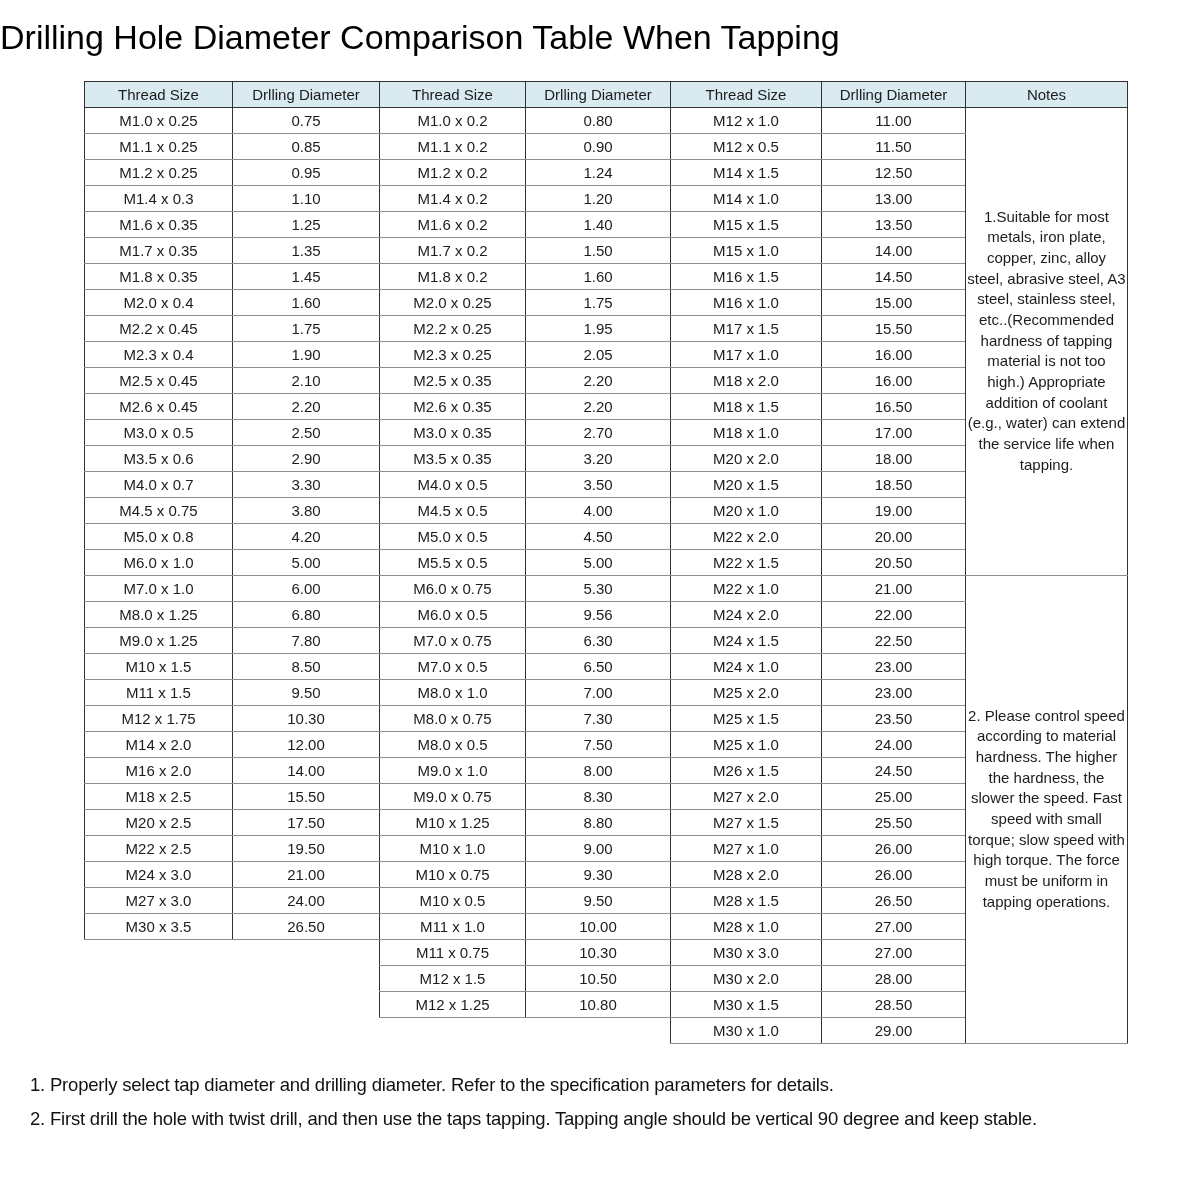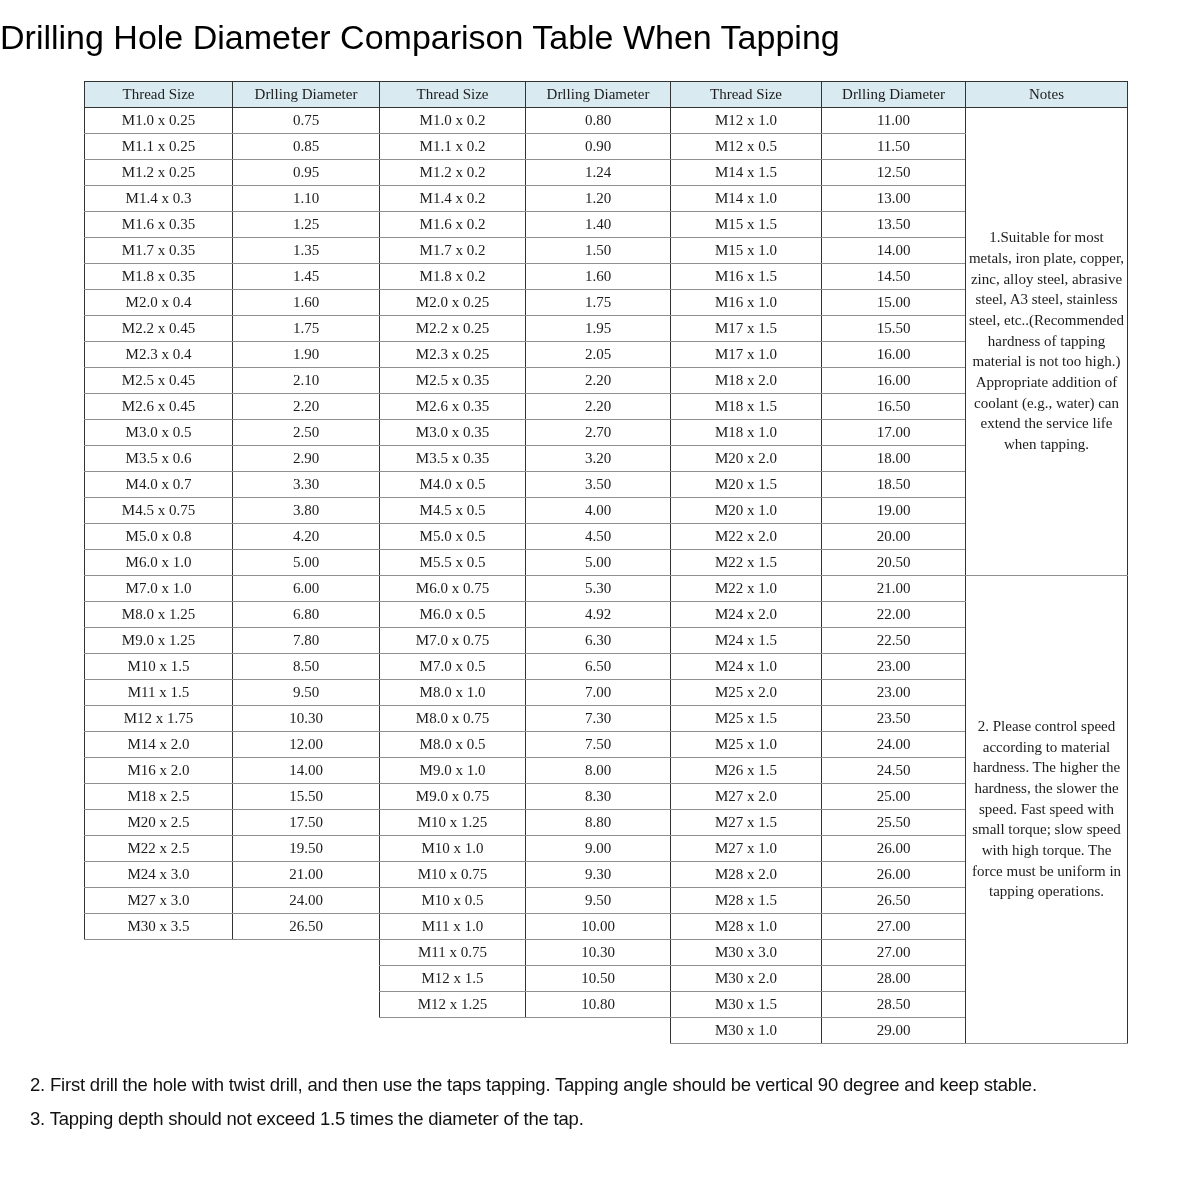--- a/index.html
+++ b/index.html
@@ -23,21 +23,20 @@
     font-size: 34px;
     font-weight: 400;
     letter-spacing: 0px;
     color: #000000;
     line-height: 1.25;
   }
   table.drill-table {
     border-collapse: collapse;
     table-layout: fixed;
     margin: 22px 0 0 84px;
-    font-family: Liberation Serif, serif;
   }
   .drill-table th,
   .drill-table td {
     height: 25px;
     padding: 0;
     text-align: center;
     vertical-align: middle;
     font-size: 15px;
     font-weight: 400;
     color: #1c1c1c;
@@ -260,21 +259,21 @@
           <td>M6.0 x 0.75</td>
           <td>5.30</td>
           <td>M22 x 1.0</td>
           <td>21.00</td>
           <td class="notes" rowspan="18">2. Please control speed according to material hardness. The higher the hardness, the slower the speed. Fast speed with small torque; slow speed with high torque. The force must be uniform in tapping operations.</td>
         </tr>
         <tr>
           <td>M8.0 x 1.25</td>
           <td>6.80</td>
           <td>M6.0 x 0.5</td>
-          <td>4.92</td>
+          <td>9.56</td>
           <td>M24 x 2.0</td>
           <td>22.00</td>
         </tr>
         <tr>
           <td>M9.0 x 1.25</td>
           <td>7.80</td>
           <td>M7.0 x 0.75</td>
           <td>6.30</td>
           <td>M24 x 1.5</td>
           <td>22.50</td>
@@ -396,17 +395,17 @@
           <td class="blank"></td>
           <td class="blank"></td>
           <td class="blank"></td>
           <td>M30 x 1.0</td>
           <td>29.00</td>
         </tr>
       </tbody>
   </table>
 
   <div class="footer">
+    <div class="line">1. Properly select tap diameter and drilling diameter. Refer to the specification parameters for details.</div>
     <div class="line">2. First drill the hole with twist drill, and then use the taps tapping. Tapping angle should be vertical 90 degree and keep stable.</div>
-    <div class="line">3. Tapping depth should not exceed 1.5 times the diameter of the tap.</div>
   </div>
 
 </div>
 
 </body></html>

